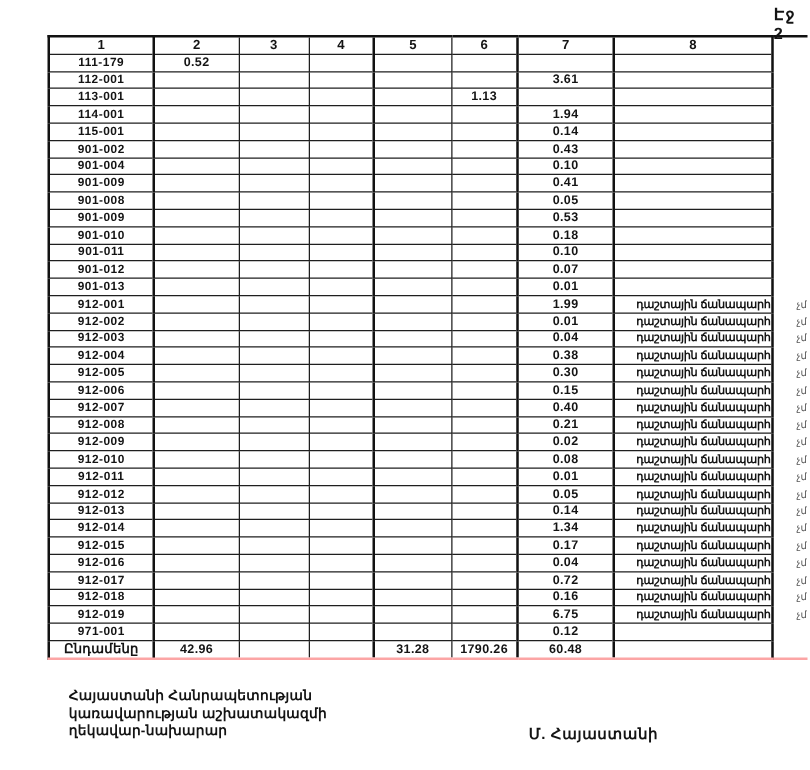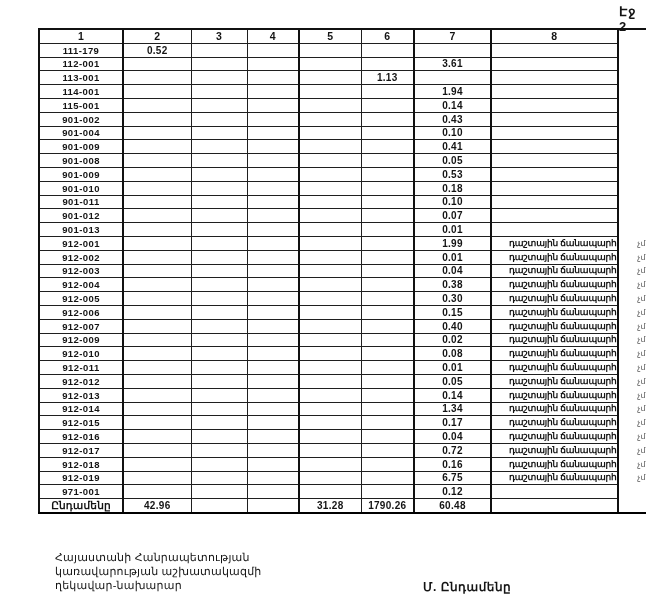--- a/index.html
+++ b/index.html
@@ -41,25 +41,25 @@
   td.c8,th.c8{border-left:2px solid #111;border-right:2px solid #111;}
   td.c8{
     text-align:right;padding-left:17px;
     font-weight:bold;font-size:9px;letter-spacing:-0.2px;
   }
   td.c-mark,th.c-mark{
     border:none;background:transparent;
     font-size:8px;color:#5a5a5a;
     text-align:right;padding-left:7px;font-weight:normal;
   }
-  tr.total-row td{border-bottom:2px solid #000000;margin-left:23px;}
+  tr.total-row td{border-bottom:2px solid #fca5a5;margin-left:23px;}
   tr.total-row td.c-code{font-size:10.5px;letter-spacing:0.2px;}
   .footer-left{
     position:absolute;left:55px;top:550px;
-    font-size:11px;font-weight:normal;line-height:14px;letter-spacing:0.2px;
+    font-size:11px;font-weight:bold;line-height:14px;letter-spacing:0.2px;
   }
   .signature{
     position:absolute;left:423px;top:580px;
     font-size:12px;font-weight:bold;letter-spacing:0.5px;
   }
 </style>
 </head>
 <body>
 
 <div class="page">
@@ -317,20 +317,31 @@
           <td class="c2"></td>
           <td class="c3"></td>
           <td class="c4"></td>
           <td class="c5"></td>
           <td class="c6"></td>
           <td class="c7">0.40</td>
           <td class="c8">դաշտային ճանապարհ</td>
           <td class="c-mark">չմ</td>
         </tr>
         <tr>
+          <td class="c-code">912-008</td>
+          <td class="c2"></td>
+          <td class="c3"></td>
+          <td class="c4"></td>
+          <td class="c5"></td>
+          <td class="c6"></td>
+          <td class="c7">0.21</td>
+          <td class="c8">դաշտային ճանապարհ</td>
+          <td class="c-mark">չմ</td>
+        </tr>
+        <tr>
           <td class="c-code">912-009</td>
           <td class="c2"></td>
           <td class="c3"></td>
           <td class="c4"></td>
           <td class="c5"></td>
           <td class="c6"></td>
           <td class="c7">0.02</td>
           <td class="c8">դաշտային ճանապարհ</td>
           <td class="c-mark">չմ</td>
         </tr>
@@ -468,15 +479,15 @@
         </tr>
       </tbody>
   </table>
 
   <div class="footer-left">
     <div>Հայաստանի Հանրապետության</div>
     <div>կառավարության աշխատակազմի</div>
     <div>ղեկավար-նախարար</div>
   </div>
 
-  <div class="signature">Մ. Ընդամենը</div>
+  <div class="signature">Մ. Հայաստանի</div>
 
 </div>
 
 </body></html>

